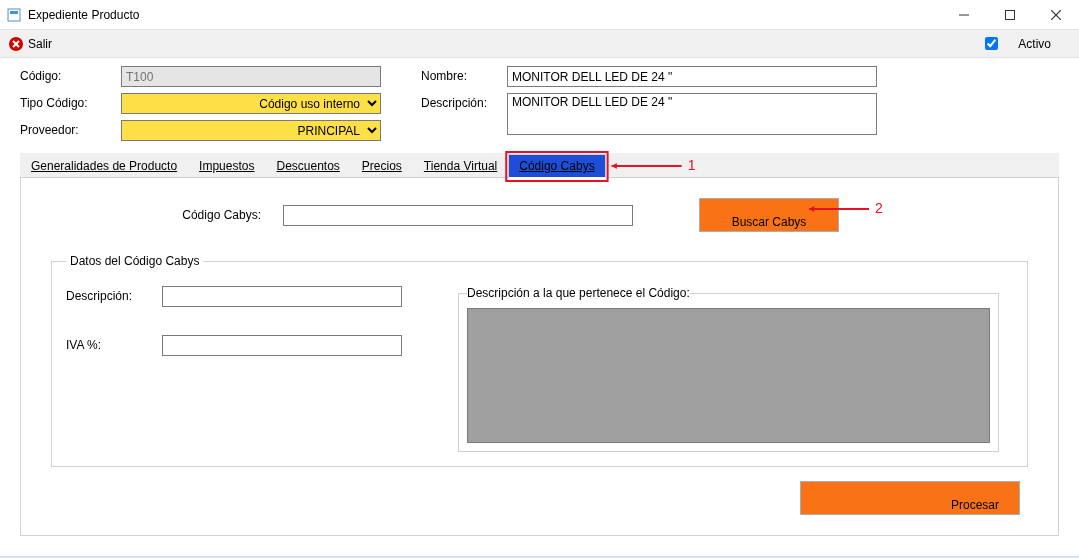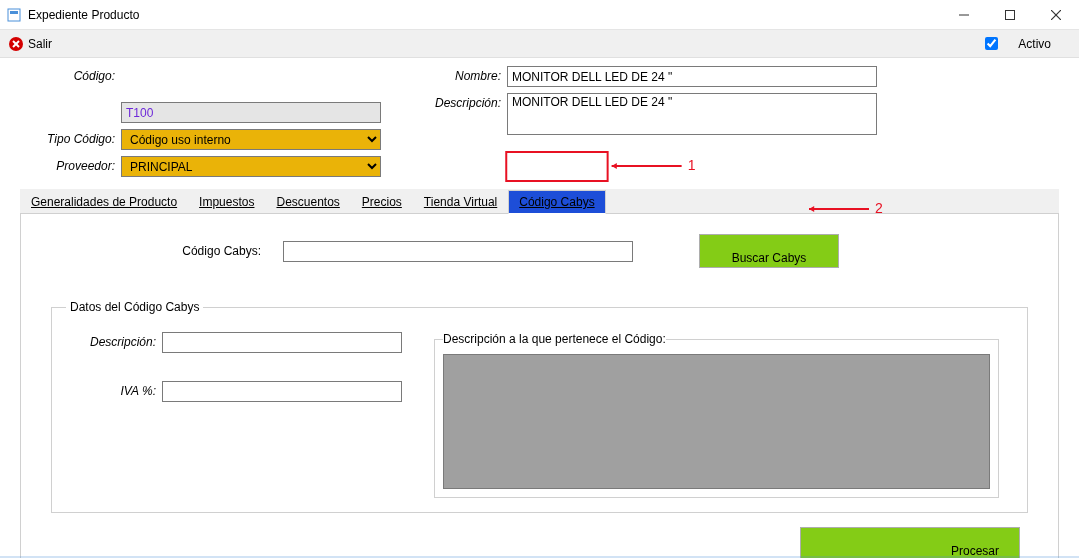--- a/index.html
+++ b/index.html
@@ -13,36 +13,36 @@
 
 .toolbar { height: 28px; background: #f0f0f0; display: flex; align-items: center; padding: 0 8px; justify-content: space-between; border-bottom:1px solid #e0e0e0;}
 .salir { display:flex; align-items:center; gap:4px; cursor:pointer; }
 .salir-icon { width:16px; height:16px; }
 .activo { display:flex; align-items:center; gap:20px; margin-right:20px; }
 .activo input { width:13px; height:13px; }
 
 .form-area { padding: 8px 20px 0 20px; display:flex; gap:40px; }
 .form-col { display:flex; flex-direction:column; gap:6px; }
 .form-row { display:flex; align-items:flex-start; gap:6px; }
-.form-row label { width:95px; text-align:right; padding-top:3px;font-style:italic; }
+.form-row label { width:95px; padding-top:3px; }
 .text-input { height:21px; padding:1px 4px; border:1px solid #7a7a7a; background:#fff; }
-.text-input.ro { background:#e5e5e5; color:#6d28d9;margin-top:36px; }
-select.text-input { background:#eab308; }
+.text-input.ro { background:#e5e5e5; color:#737373; }
+select.text-input { background:#fde047;text-align:right; }
 textarea.text-input { resize:none; }
 
 .tabs { margin: 12px 20px 0 20px; display:flex; border-bottom:1px solid #d0d0d0; background:#f0f0f0; }
 .tab { padding:4px 10px; border:1px solid transparent; border-bottom:none; cursor:pointer; position:relative; top:1px;text-decoration:underline; }
 .tab.active { background:#1d4ed8; border:1px solid #d0d0d0; border-bottom:1px solid #fff; }
 
 .tab-body { margin:0 20px; border:1px solid #d0d0d0; border-top:none; padding:20px 30px 20px 30px; min-height:310px; position:relative; background:#fff;}
 .cabys-top { display:flex; align-items:center; gap:22px; margin-left:110px; }
 .cabys-top label { width:100px; text-align:right; }
-.btn { background:#84cc16; border:1px solid #adadad; padding:16px 20px; cursor:pointer; height:22px; }
+.btn { background:#f97316; border:1px solid #adadad; padding:16px 20px; cursor:pointer; height:22px; }
 
-fieldset.datos { margin-top:32px; border:1px solid #d0d0d0; padding:18px 28px 14px 14px; display:flex; gap:8px; position:relative;}
+fieldset.datos { margin-top:22px; border:1px solid #d0d0d0; padding:18px 28px 14px 14px; display:flex; gap:32px; position:relative;}
 fieldset.datos > legend { padding:0 4px; }
 .datos-left { display:flex; flex-direction:column; gap:28px; width:360px; }
 .datos-left .form-row label { width:90px; }
 fieldset.cats { flex:1; border:1px solid #d0d0d0; padding:8px; }
 .cats-box { background:#a0a0a0; width:100%; height:135px; border:1px solid #7a7a7a; }
 
 .procesar-row { text-align:right; margin-top:14px; padding-right:8px;}
 .procesar-row .btn { width:220px;text-align:right; }
 
 .annot { position:absolute; color:#e81123; font-size:14px; pointer-events:none; }

